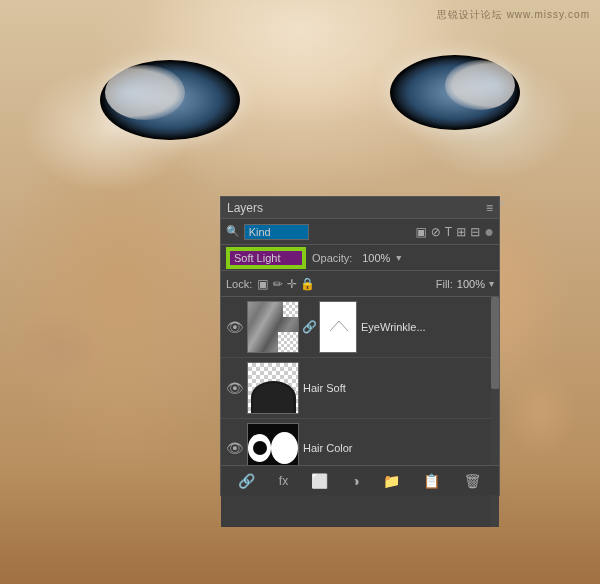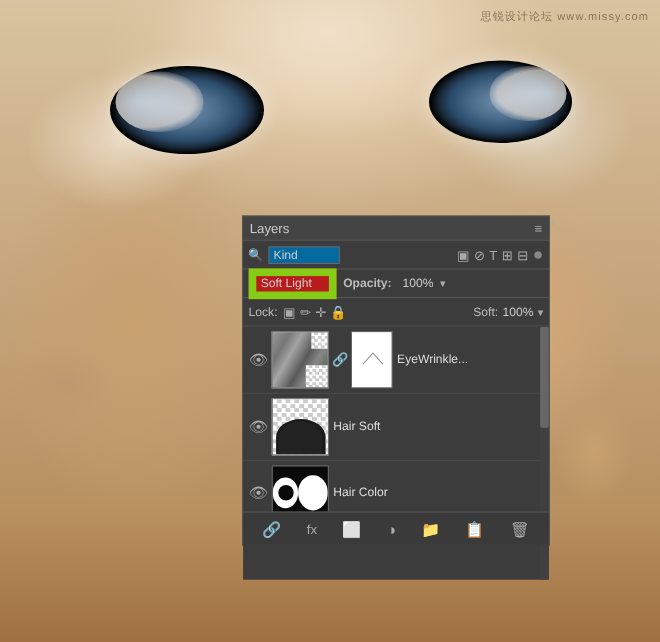--- a/index.html
+++ b/index.html
@@ -128,30 +128,30 @@
     
     .blend-row {
       display: flex;
       align-items: center;
       padding: 3px 5px;
       gap: 6px;
       border-bottom: 1px solid #555;
       height: 26px;
     }
     .blend-dropdown {
-      background: #b91c1c;
-      border: 7px solid #84cc16;
+      background: #701a75;
+      border: 4px solid #84cc16;
       color: #ccc;
       font-size: 11px;
       padding: 1px 4px;
       width: 80px;
       appearance: none;
       cursor: pointer;
     }
-    .opacity-label { color: #bbb; font-size: 11px; font-weight: bold; }
+    .opacity-label { color: #bbb; font-size: 11px; }
     .opacity-value {
       background: transparent;
       border: none;
       color: #ccc;
       font-size: 11px;
       width: 32px;
       text-align: right;
     }
 
     
@@ -384,21 +384,21 @@
 
   <div class="lock-row">
     <span class="lock-label">Lock:</span>
     <div class="lock-icons">
       <span class="lock-icon">▣</span>
       <span class="lock-icon">✏</span>
       <span class="lock-icon">✛</span>
       <span class="lock-icon">🔒</span>
     </div>
     <div class="fill-section">
-      <span class="fill-label">Soft:</span>
+      <span class="fill-label">Fill:</span>
       <span class="fill-value">100%</span>
       <span style="color:#aaa;font-size:10px;">▾</span>
     </div>
   </div>
 
   <div class="layers-list" style="position:relative;">
 
     <div class="layer-item" style="background:#3c3c3c;">
       <div class="layer-visibility">👁</div>
       <div class="layer-thumb">

